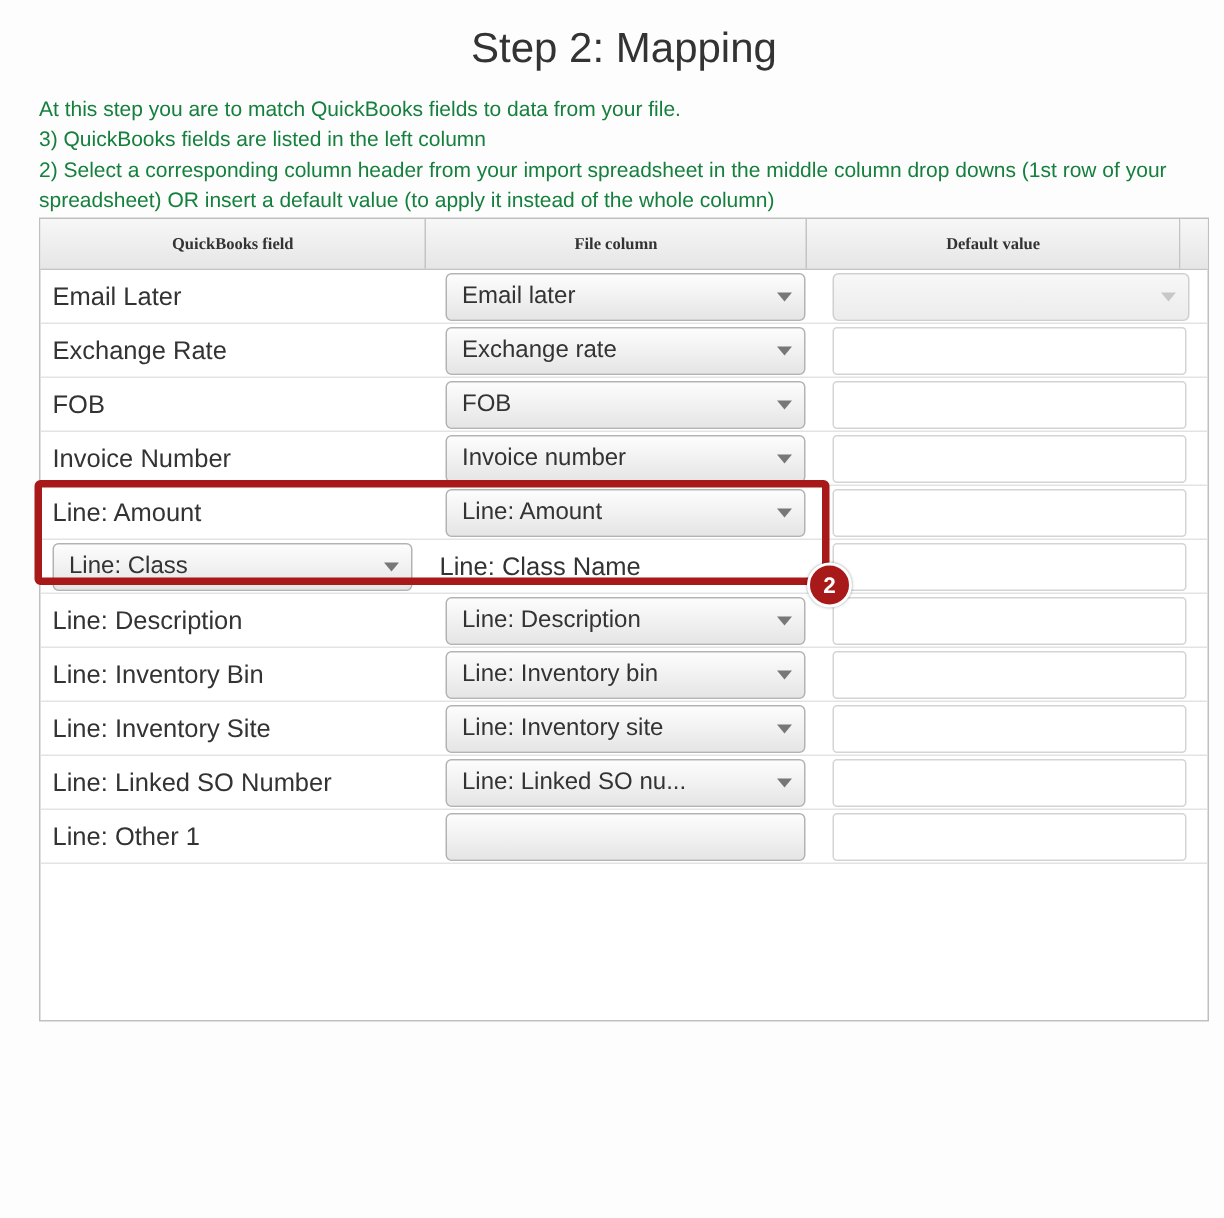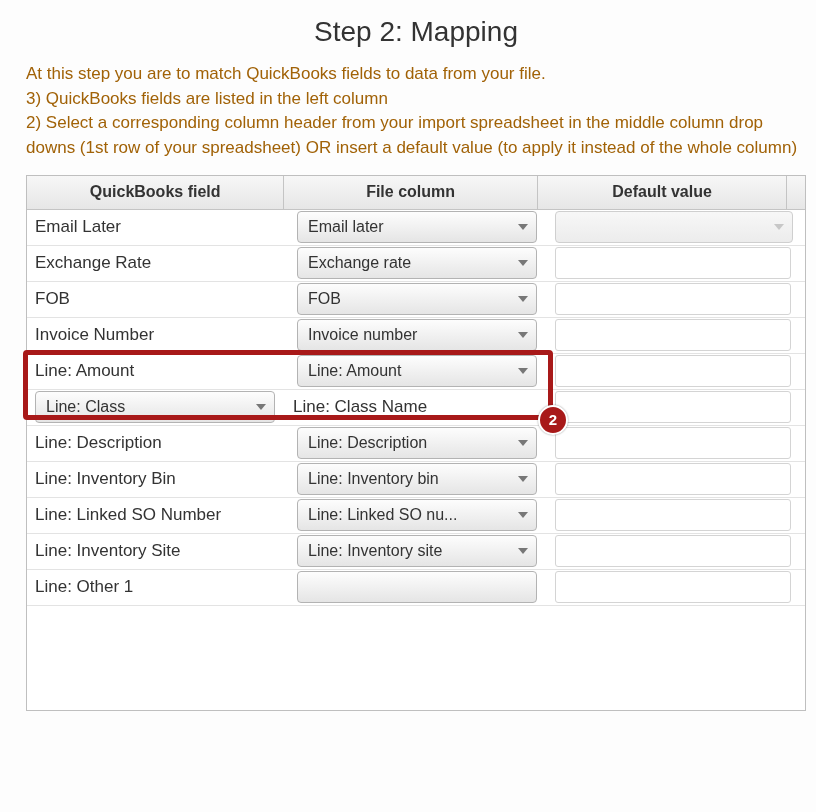--- a/index.html
+++ b/index.html
@@ -16,38 +16,39 @@
     padding: 10px 10px 0 26px;
   }
   h1.title {
     font-weight: 400;
     font-size: 28px;
     text-align: center;
     margin: 6px 0 14px 0;
     color: #333;
   }
   .instructions {
-    font-size: 17px;
+    font-size: 14px;
     line-height: 1.45;
-    color: #a16207;
-    margin-bottom: 14px;
+    color: #15803d;
+    margin-bottom: 2px;
   }
   .table-wrap {
     position: relative;
     border: 1px solid #bfbfbf;
     background: #fff;
   }
   .thead {
     display: flex;
     background: linear-gradient(#f7f7f7, #e6e6e6);
     border-bottom: 1px solid #c4c4c4;
     height: 34px;
     font-weight: 700;
-    font-size: 16px;
-    color: #333;
+    font-size: 11px;
+    color: #333;
+    font-family: Liberation Serif, serif;
   }
   .thead .hcell {
     display: flex;
     align-items: center;
     justify-content: center;
     border-right: 1px solid #c4c4c4;
   }
   .col-qb { width: 262px; }
   .col-fc { width: 258px; }
   .col-dv { width: 254px; }
@@ -271,36 +272,36 @@
             <div class="dropdown">
               <span class="txt">Line: Inventory bin</span>
               <span class="caret"></span>
             </div>
           </div>
           <div class="cell col-dv">
             <input type="text" class="textfield" style="">
           </div>
         </div>
         <div class="row">
+          <div class="cell col-qb">Line: Inventory Site</div>
+          <div class="cell col-fc">
+            <div class="dropdown">
+              <span class="txt">Line: Inventory site</span>
+              <span class="caret"></span>
+            </div>
+          </div>
+          <div class="cell col-dv">
+            <input type="text" class="textfield" style="">
+          </div>
+        </div>
+        <div class="row">
           <div class="cell col-qb">Line: Linked SO Number</div>
           <div class="cell col-fc">
             <div class="dropdown">
               <span class="txt">Line: Linked SO nu...</span>
-              <span class="caret"></span>
-            </div>
-          </div>
-          <div class="cell col-dv">
-            <input type="text" class="textfield" style="">
-          </div>
-        </div>
-        <div class="row">
-          <div class="cell col-qb">Line: Inventory Site</div>
-          <div class="cell col-fc">
-            <div class="dropdown">
-              <span class="txt">Line: Inventory site</span>
               <span class="caret"></span>
             </div>
           </div>
           <div class="cell col-dv">
             <input type="text" class="textfield" style="">
           </div>
         </div>
         <div class="row">
           <div class="cell col-qb">Line: Other 1</div>
           <div class="cell col-fc">

